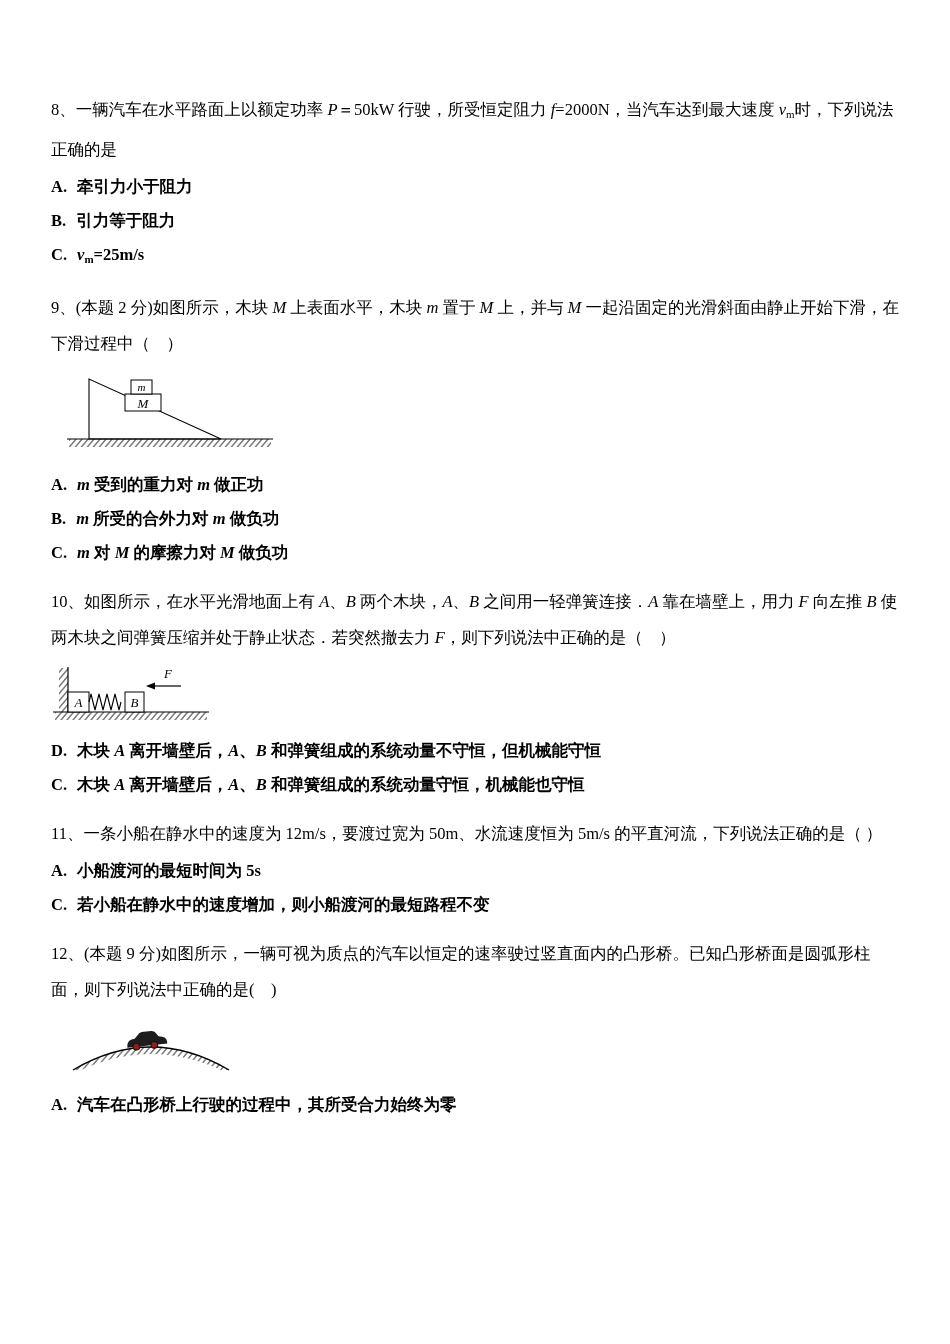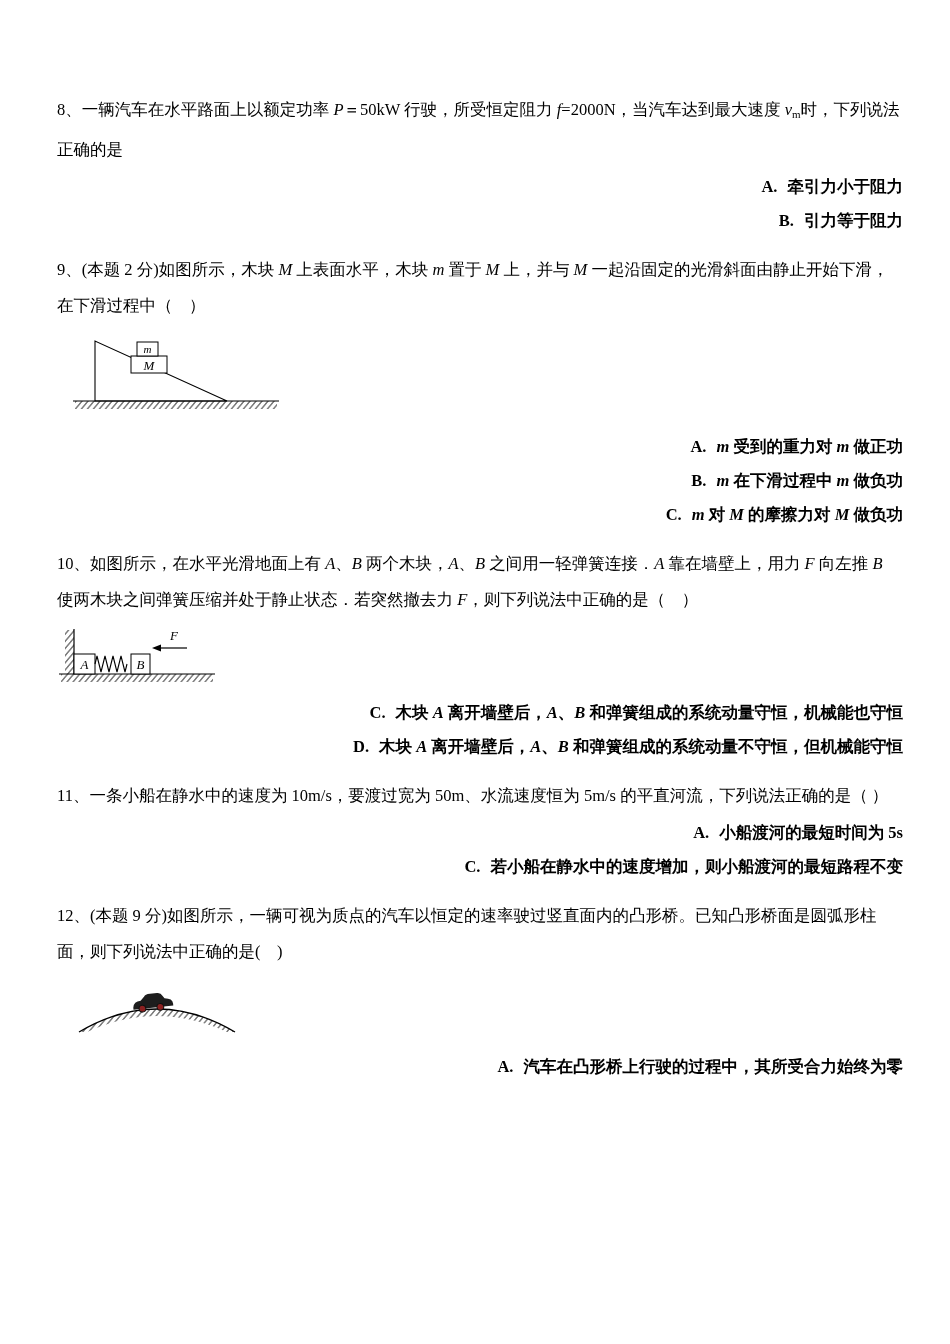--- a/index.html
+++ b/index.html
@@ -5,32 +5,31 @@
   * { box-sizing: border-box; }
   html, body { margin: 0; padding: 0; }
   body {
     width: 950px;
     min-height: 1344px;
     background: #ffffff;
     color: #000000;
     font-family: "Liberation Serif", "DejaVu Serif", serif;
   }
   .page { padding: 92px 47px 40px 47px; }
-  .question { margin: 0 0 14px 10px; }
+  .question { margin: 0 0 14px 4px; }
   .stem {
     font-size: 16.5px;
     line-height: 36px;
     margin: 0;
   }
   .options { margin: 2px 0 0 0; }
   .option {
     font-size: 16.5px;
     line-height: 34px;
     font-weight: bold;
-    text-align: right;
   }
   .opt-label { margin-right: 10px; white-space: nowrap; }
   .it { font-style: italic; }
   .sub { font-size: 11px; vertical-align: -3px; }
   .figure { margin: 8px 0 10px 14px; }
   .figure.flush { margin-left: 0; }
   svg { display: block; }
   svg text {
     font-family: "Liberation Serif", "DejaVu Serif", serif;
     font-style: italic;
@@ -42,20 +41,21 @@
 </head>
 <body>
 
 <div class="page">
 
   <section class="question">
     <p class="stem"><span>8、一辆汽车在水平路面上以额定功率 </span><span class="it">P</span><span>＝50kW 行驶，所受恒定阻力 </span><span class="it">f</span><span>=2000N，当汽车达到最大速度 </span><span class="it">v</span><span class="sub">m</span><span>时，下列说法正确的是</span></p>
     <div class="options">
       <div class="option"><span class="opt-label">A.</span><span class="opt-body"><span>牵引力小于阻力</span></span></div>
       <div class="option"><span class="opt-label">B.</span><span class="opt-body"><span>引力等于阻力</span></span></div>
+      <div class="option"><span class="opt-label">C.</span><span class="opt-body"><span class="it">v</span><span class="sub">m</span><span>=25m/s</span></span></div>
     </div>
   </section>
 
   <section class="question">
     <p class="stem"><span>9、(本题 2 分)如图所示，木块 </span><span class="it">M</span><span> 上表面水平，木块 </span><span class="it">m</span><span> 置于 </span><span class="it">M</span><span> 上，并与 </span><span class="it">M</span><span> 一起沿固定的光滑斜面由静止开始下滑，在下滑过程中（　）</span></p>
     <div class="figure">
       <svg width="215" height="88" viewBox="0 0 215 88">
         <defs>
           <pattern id="hatch1" width="6" height="9" patternUnits="userSpaceOnUse" patternTransform="skewX(-40)">
             <line x1="3" y1="0" x2="3" y2="9" stroke="#000" stroke-width="1"></line>
@@ -65,21 +65,21 @@
         <line x1="2" y1="69" x2="208" y2="69" stroke="#000" stroke-width="1.2"></line>
         <polygon points="24,9 24,69 156,69" fill="none" stroke="#000" stroke-width="1.1"></polygon>
         <rect x="60" y="24" width="36" height="17" fill="#ffffff" stroke="#000"></rect>
         <rect x="66" y="10" width="21" height="14" fill="#ffffff" stroke="#000"></rect>
         <text class="small" x="76.5" y="21" text-anchor="middle">m</text>
         <text x="78" y="37.5" text-anchor="middle">M</text>
       </svg>
     </div>
     <div class="options">
       <div class="option"><span class="opt-label">A.</span><span class="opt-body"><span class="it">m</span><span> 受到的重力对 </span><span class="it">m</span><span> 做正功</span></span></div>
-      <div class="option"><span class="opt-label">B.</span><span class="opt-body"><span class="it">m</span><span> 在下滑过程中 </span><span class="it">m</span><span> 做负功</span></span></div>
+      <div class="option"><span class="opt-label">B.</span><span class="opt-body"><span class="it">m</span><span> 所受的合外力对 </span><span class="it">m</span><span> 做负功</span></span></div>
       <div class="option"><span class="opt-label">C.</span><span class="opt-body"><span class="it">m</span><span> 对 </span><span class="it">M</span><span> 的摩擦力对 </span><span class="it">M</span><span> 做负功</span></span></div>
     </div>
   </section>
 
   <section class="question">
     <p class="stem"><span>10、如图所示，在水平光滑地面上有 </span><span class="it">A</span><span>、</span><span class="it">B</span><span> 两个木块，</span><span class="it">A</span><span>、</span><span class="it">B</span><span> 之间用一轻弹簧连接．</span><span class="it">A</span><span> 靠在墙壁上，用力 </span><span class="it">F</span><span> 向左推 </span><span class="it">B</span><span> 使两木块之间弹簧压缩并处于静止状态．若突然撤去力 </span><span class="it">F</span><span>，则下列说法中正确的是（　）</span></p>
     <div class="figure flush">
       <svg width="165" height="60" viewBox="0 0 165 60">
         <defs>
           <pattern id="hatch2" width="6" height="9" patternUnits="userSpaceOnUse" patternTransform="skewX(-40)">
@@ -94,27 +94,27 @@
         <text x="27.5" y="43" text-anchor="middle">A</text>
         <path d="M38,38 l2,-8 l4,16 l4,-16 l4,16 l4,-16 l4,16 l4,-16 l4,16 l2,-8" fill="none" stroke="#000" stroke-width="1.1"></path>
         <rect x="74" y="28" width="19" height="20" fill="#ffffff" stroke="#000"></rect>
         <text x="83.5" y="43" text-anchor="middle">B</text>
         <line x1="130" y1="22" x2="99" y2="22" stroke="#000" stroke-width="1.2"></line>
         <polygon points="95,22 104,18.5 104,25.5" fill="#000"></polygon>
         <text x="117" y="14" text-anchor="middle">F</text>
       </svg>
     </div>
     <div class="options">
+      <div class="option"><span class="opt-label">D.</span><span class="opt-body"><span>木块 </span><span class="it">A</span><span> 离开墙壁后，</span><span class="it">A</span><span>、</span><span class="it">B</span><span> 和弹簧组成的系统动量不守恒，但机械能守恒</span></span></div>
       <div class="option"><span class="opt-label">C.</span><span class="opt-body"><span>木块 </span><span class="it">A</span><span> 离开墙壁后，</span><span class="it">A</span><span>、</span><span class="it">B</span><span> 和弹簧组成的系统动量守恒，机械能也守恒</span></span></div>
-      <div class="option"><span class="opt-label">D.</span><span class="opt-body"><span>木块 </span><span class="it">A</span><span> 离开墙壁后，</span><span class="it">A</span><span>、</span><span class="it">B</span><span> 和弹簧组成的系统动量不守恒，但机械能守恒</span></span></div>
     </div>
   </section>
 
   <section class="question">
-    <p class="stem"><span>11、一条小船在静水中的速度为 10m/s，要渡过宽为 50m、水流速度恒为 5m/s 的平直河流，下列说法正确的是（ ）</span></p>
+    <p class="stem"><span>11、一条小船在静水中的速度为 12m/s，要渡过宽为 50m、水流速度恒为 5m/s 的平直河流，下列说法正确的是（ ）</span></p>
     <div class="options">
       <div class="option"><span class="opt-label">A.</span><span class="opt-body"><span>小船渡河的最短时间为 5s</span></span></div>
       <div class="option"><span class="opt-label">C.</span><span class="opt-body"><span>若小船在静水中的速度增加，则小船渡河的最短路程不变</span></span></div>
     </div>
   </section>
 
   <section class="question">
     <p class="stem"><span>12、(本题 9 分)如图所示，一辆可视为质点的汽车以恒定的速率驶过竖直面内的凸形桥。已知凸形桥面是圆弧形柱面，则下列说法中正确的是(　)</span></p>
     <div class="figure">
       <svg width="175" height="62" viewBox="0 0 175 62">

